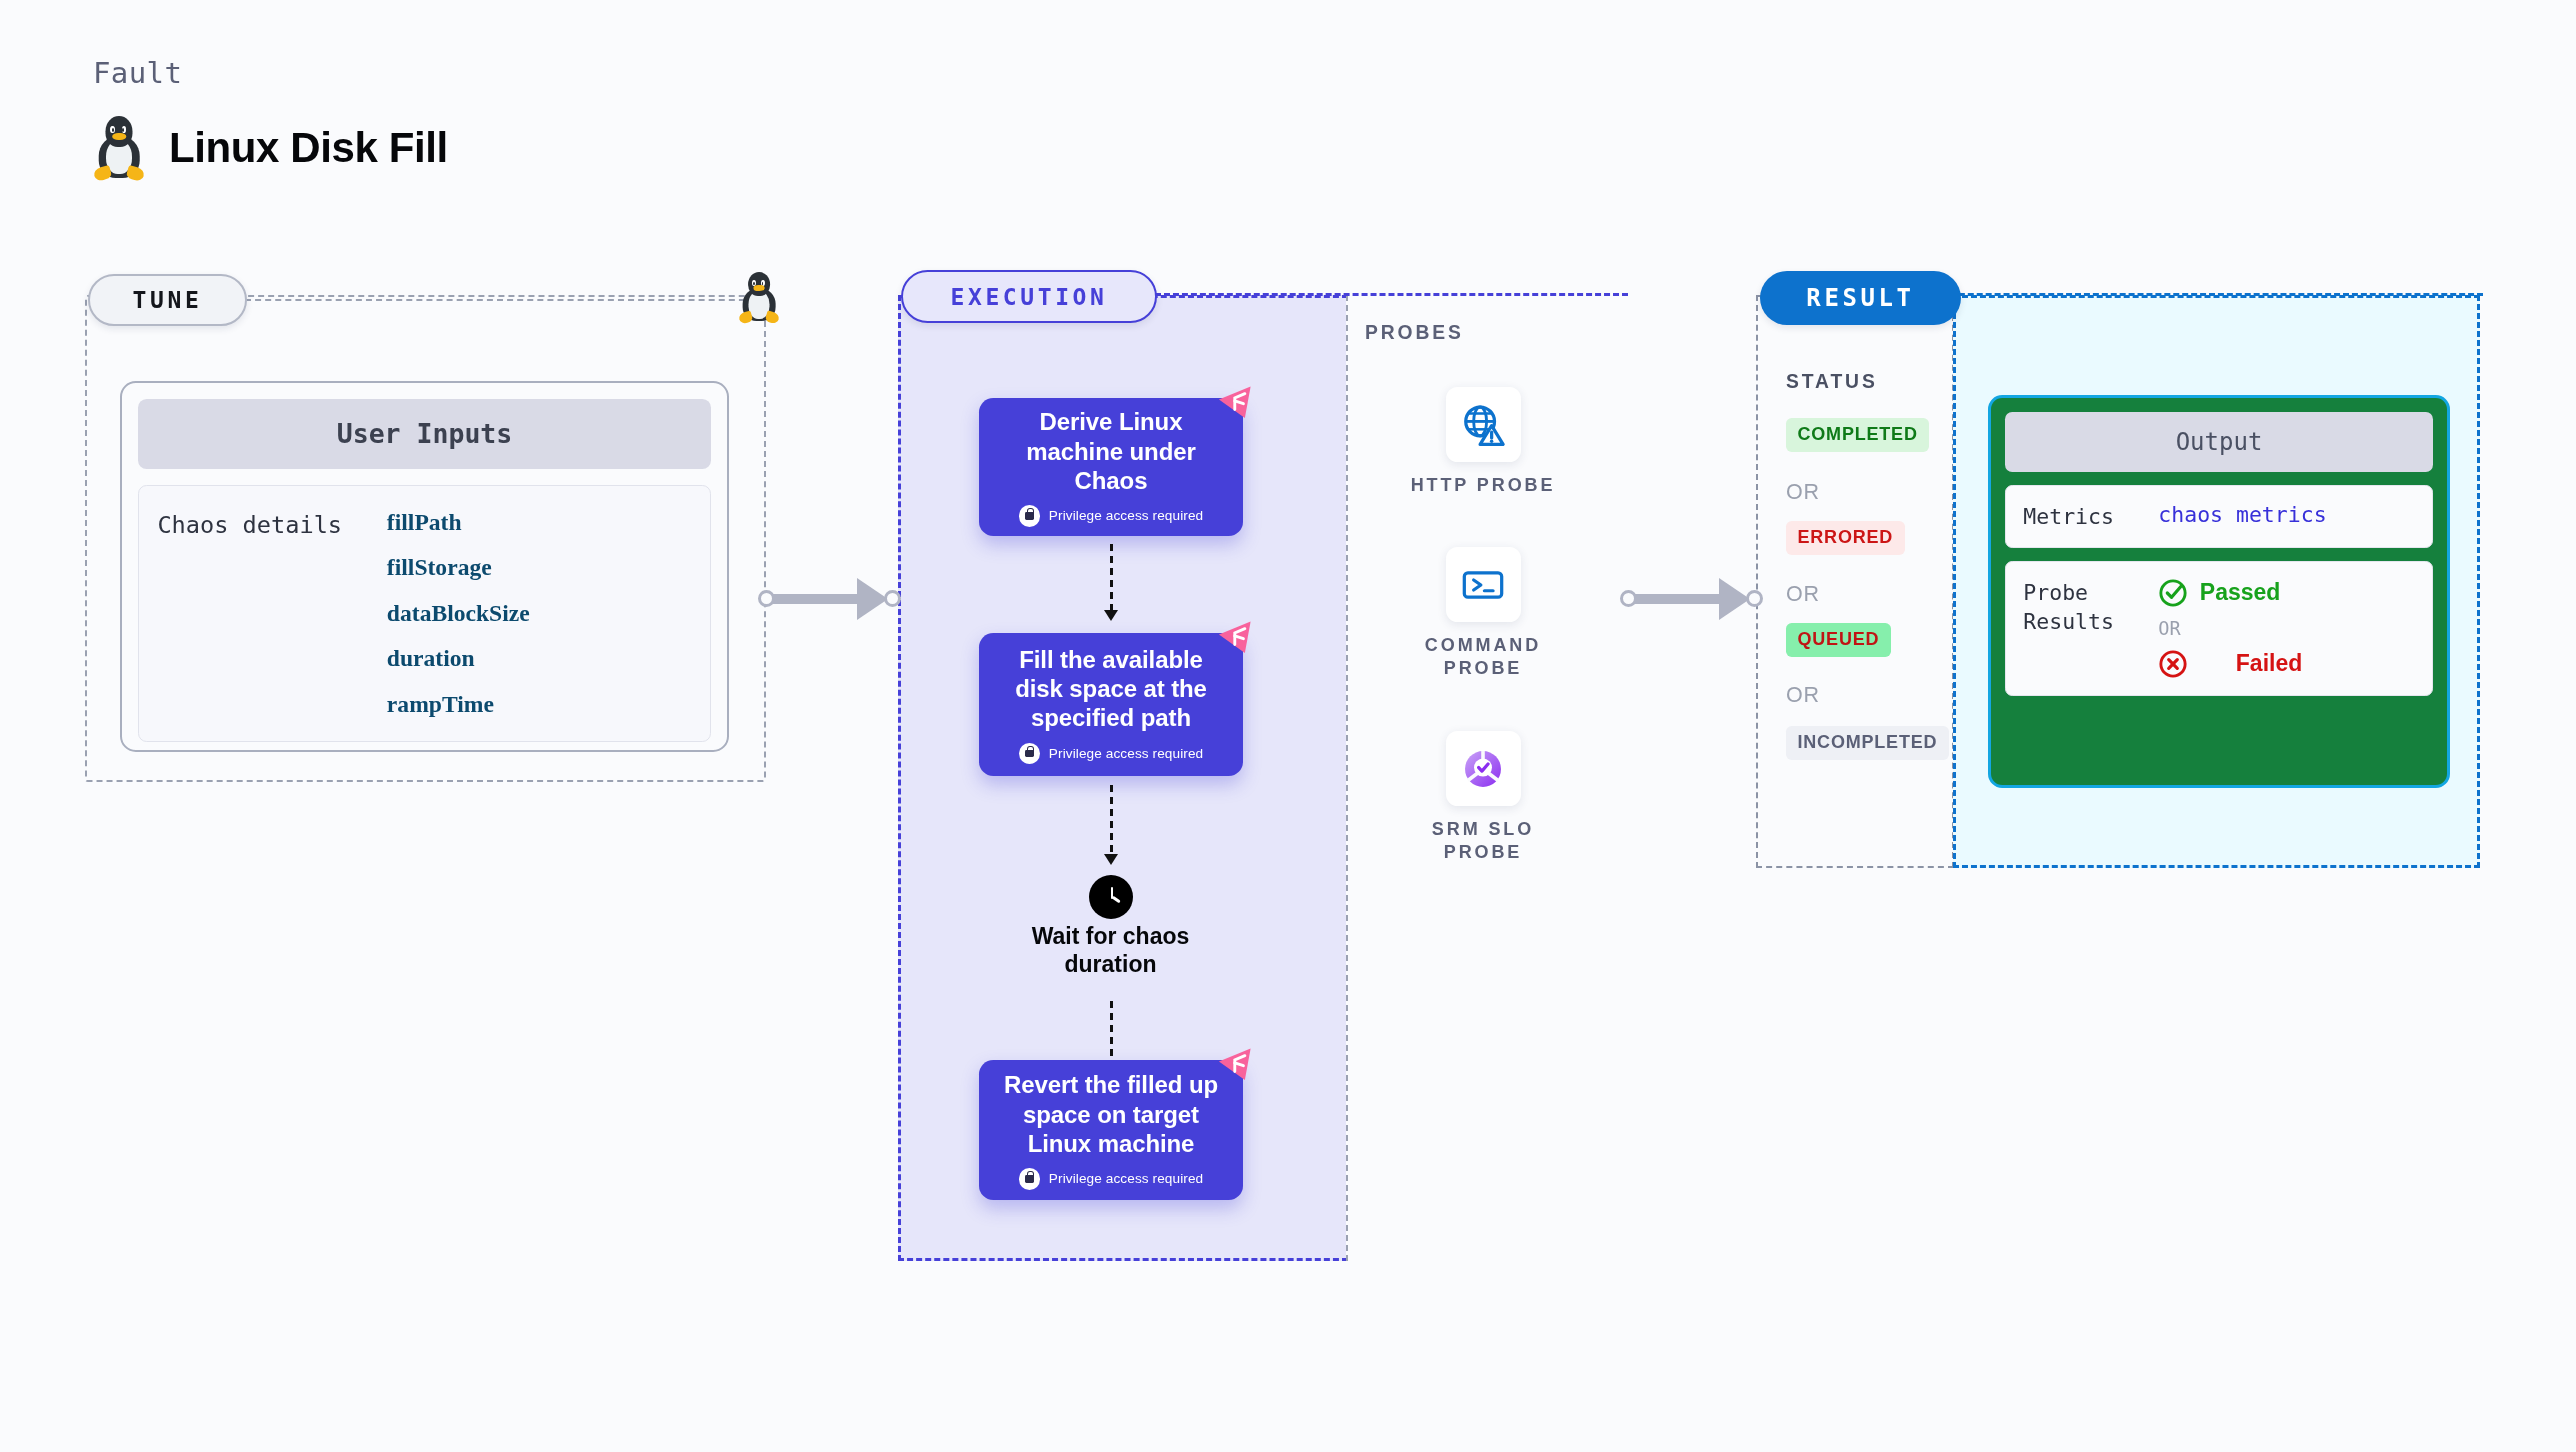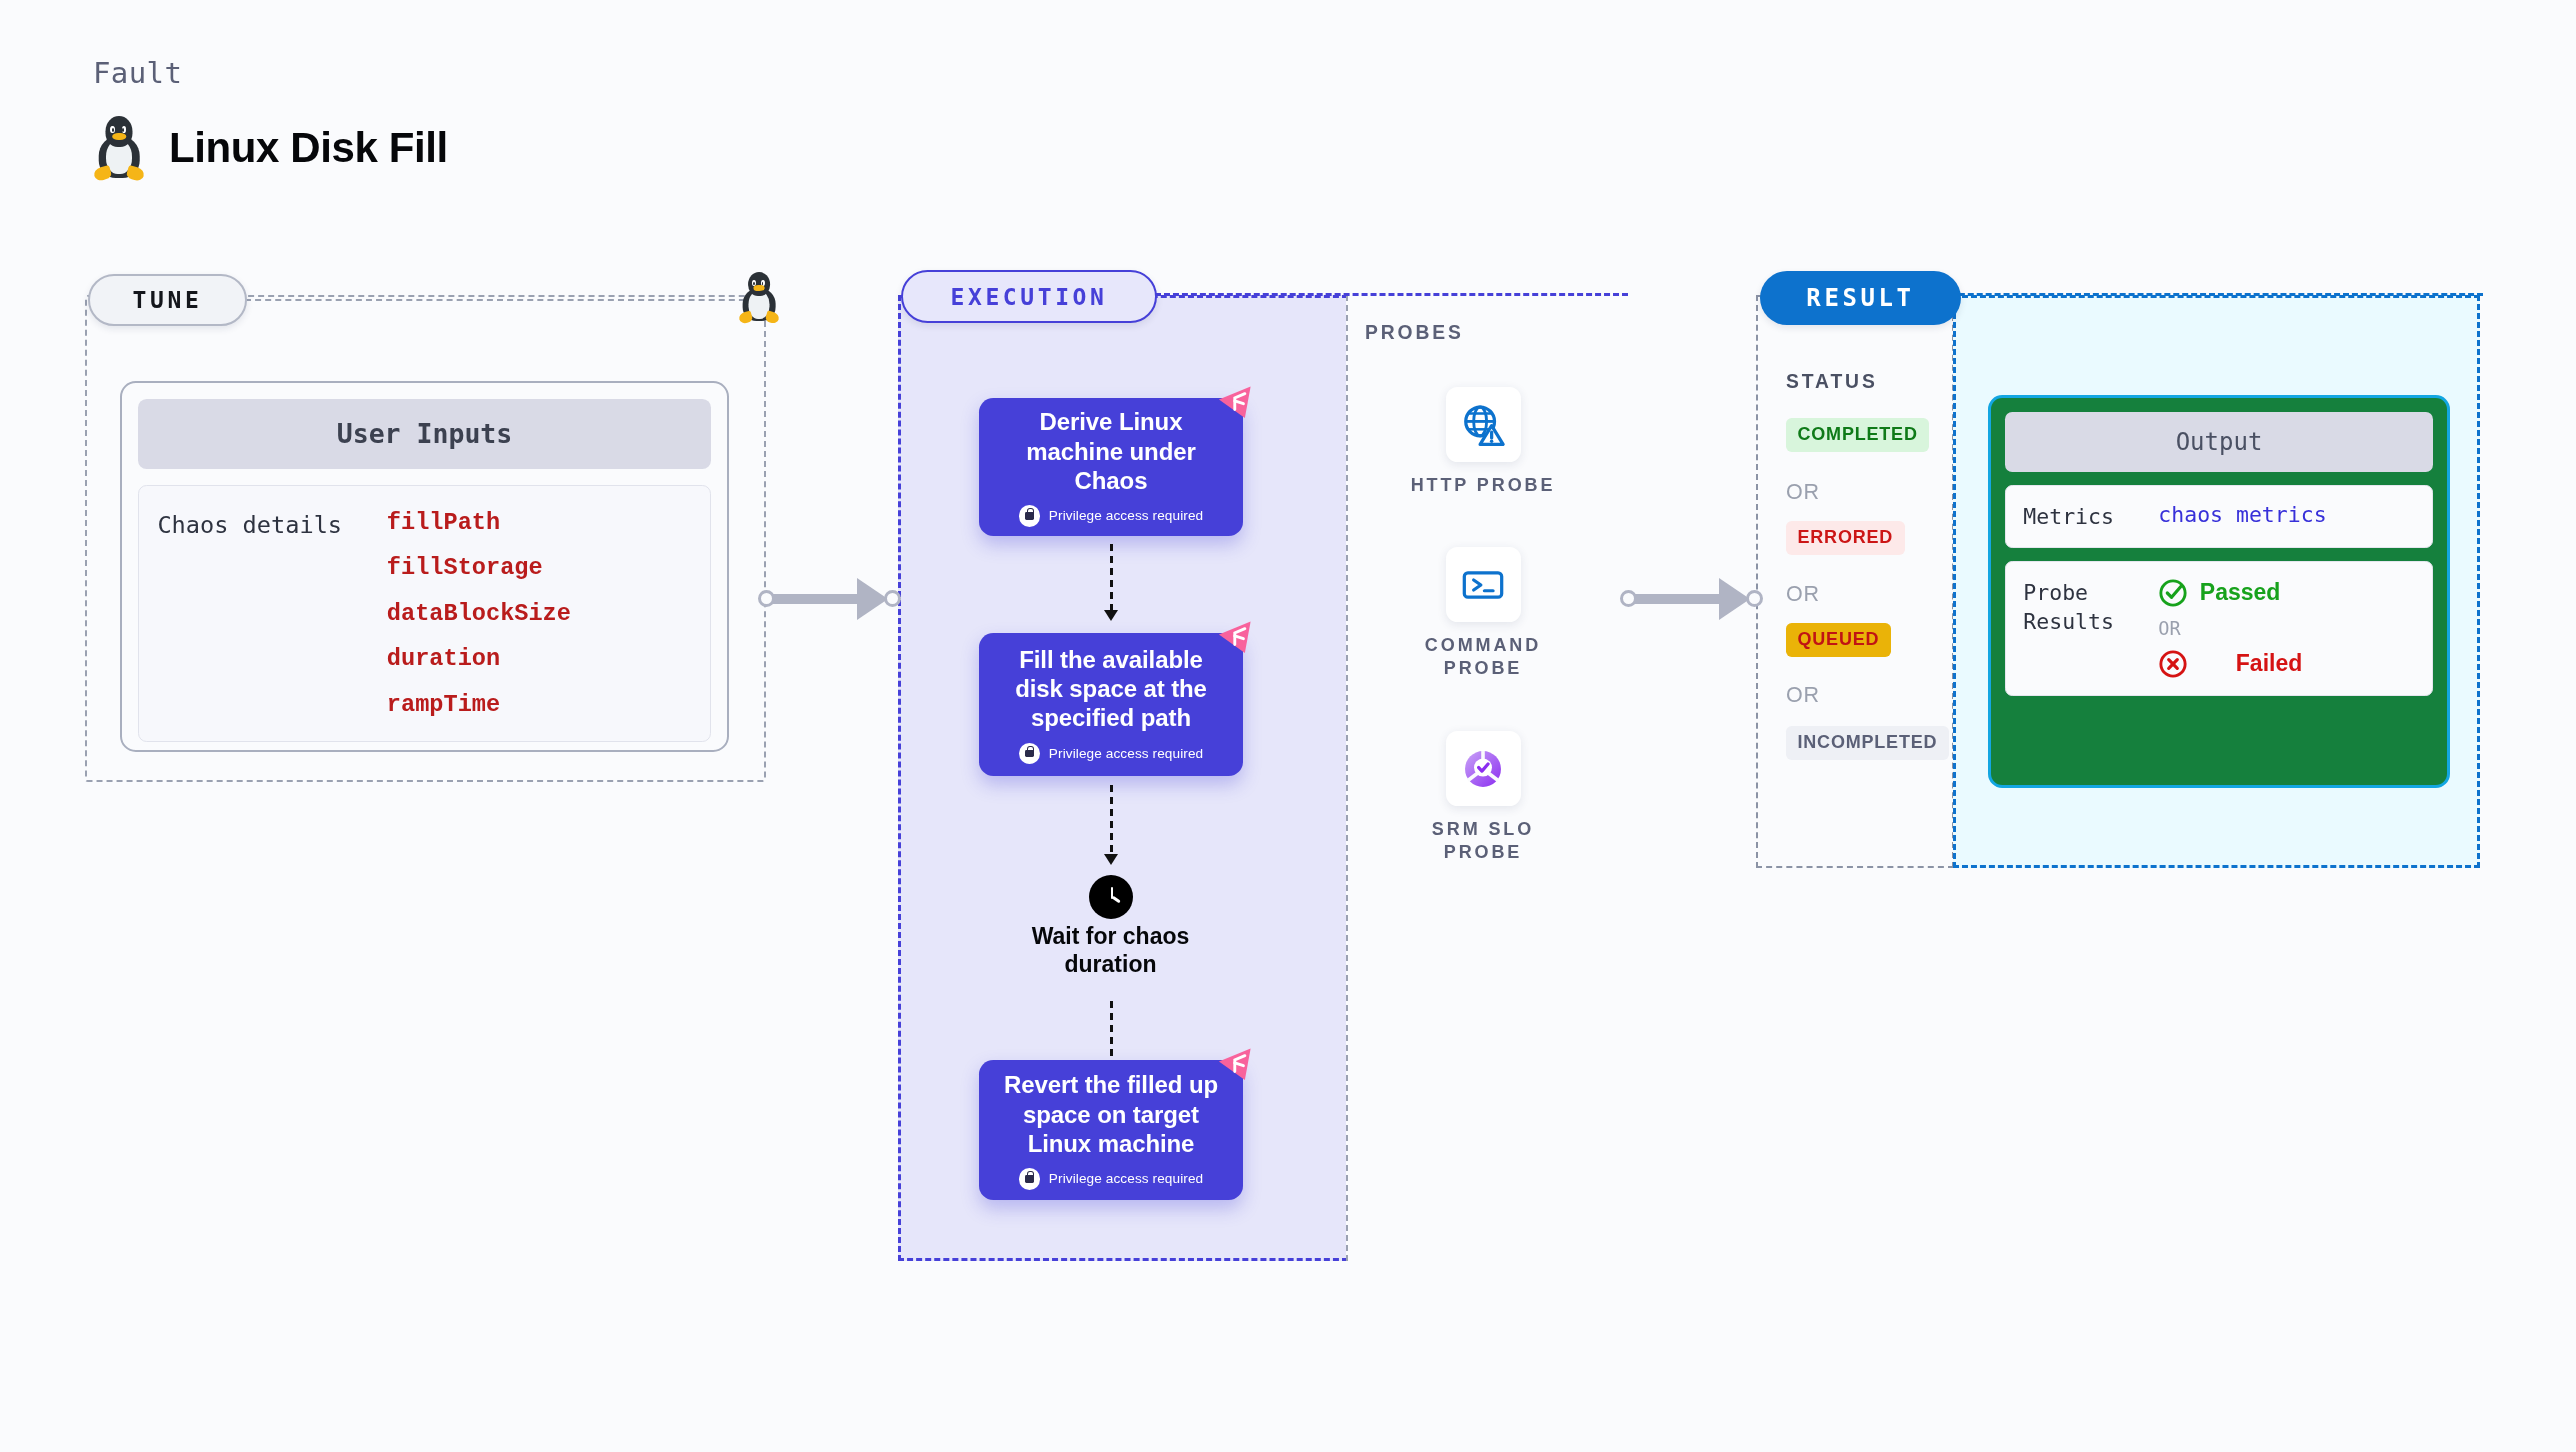--- a/index.html
+++ b/index.html
@@ -69,21 +69,21 @@
   .card-body {
     margin-top:15.8px; background:#f7f8fc; border:1.4px solid #e1e3ec; border-radius:8.6px;
     padding:23px 18.6px; display:flex; gap:29px;
   }
   .card-label {
     font-family:"DejaVu Sans Mono", monospace; font-size:23.6px; color:#2e3340; white-space:nowrap;
     padding-top:2.9px;
   }
   .card-values { display:flex; flex-direction:column; gap:18.6px; padding-left:15.8px; }
   .card-values span {
-    font-family:Liberation Mono, monospace; font-size:23.6px; color:#b91c1c; font-weight:600;
+    font-family:Liberation Serif, serif; font-size:23.6px; color:#0c4a6e; font-weight:600;
   }
 
   
   .step {
     position:absolute; background:#4640d8; border-radius:14.3px;
     display:flex; flex-direction:column; align-items:center; justify-content:center;
     color:#fff; text-align:center; padding:15.8px 18.6px;
     box-shadow: 0 8.6px 18.6px rgba(70,64,216,.28);
   }
   .step-title { font-size:24px; font-weight:700; line-height:1.22; letter-spacing:-0.1px; }
@@ -148,21 +148,21 @@
   
   .status-title {
     position:absolute; font-size:19.3px; font-weight:700; color:#4a5063; letter-spacing:2.9px;
   }
   .badge {
     position:absolute; border-radius:5.7px; padding:6.4px 11.5px;
     font-size:18px; font-weight:700; letter-spacing:0.8px; white-space:nowrap;
   }
   .b-completed    { background:#d8f5dc; color:#0f7a18; }
   .b-errored      { background:#fde9e9; color:#cc1616; }
-  .b-queued       { background:#eab308; color:#c01414; }
+  .b-queued       { background:#86efac; color:#c01414; }
   .b-incompleted  { background:#eef0f5; color:#5b6077; }
   .or-text { position:absolute; font-size:21.5px; color:#9aa0ae; letter-spacing:0.7px; }
 
   
   .output-card {
     position:absolute; background:#15803d; border:3.6px solid #13a6e2; border-radius:14.3px; padding:14.3px;
   }
   .output-title {
     background:#d9dae6; border-radius:7.2px; height:60px;
     display:flex; align-items:center; justify-content:center;

